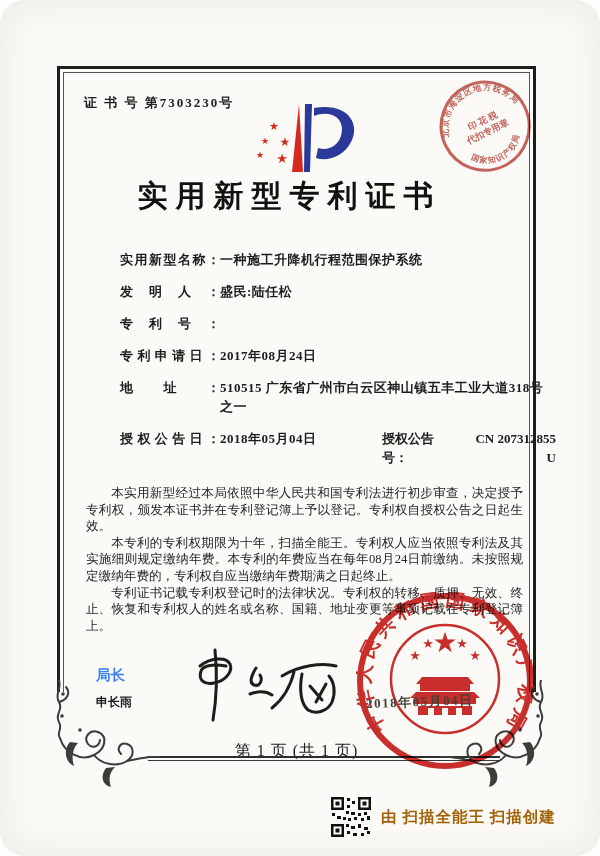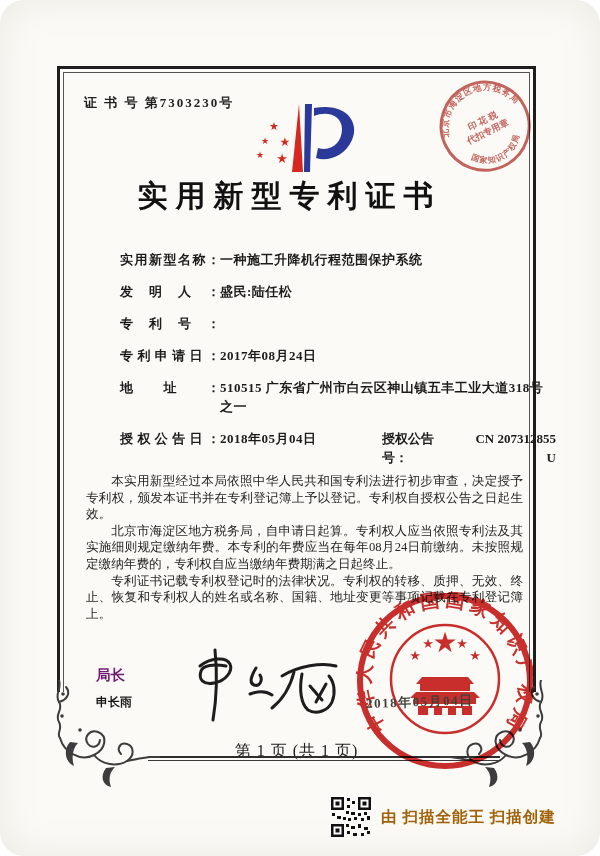--- a/index.html
+++ b/index.html
@@ -18,24 +18,24 @@
     font-size:30px;font-weight:bold;letter-spacing:8px;color:#111;}
   .fields{position:absolute;left:86px;top:250px;width:436px;font-size:13px;
     font-weight:bold;color:#1c1c1c;margin-left:34px;}
   .frow{display:flex;margin-bottom:13px;line-height:19px;}
   .flabel{width:100px;flex:0 0 100px;text-align:justify;text-align-last:justify;}
   .fvalue{flex:1;letter-spacing:.5px;}
   .fvalue.addr{max-width:332px;}
   .grant-row{display:flex;margin-top:2px;}
   .grant-left{display:flex;width:262px;flex:0 0 262px;}
   .grant-right{display:flex;}
-  .paras{position:absolute;left:86px;top:473px;width:437px;font-size:12.6px;
+  .paras{position:absolute;left:86px;top:485px;width:437px;font-size:12.6px;
     line-height:16.6px;color:#242424;text-align:justify;}
   .paras p{margin:0;text-indent:2em;}
-  .sig-title{position:absolute;left:96px;top:666px;font-size:14.5px;font-weight:bold;color:#701a75;}
+  .sig-title{position:absolute;left:96px;top:666px;font-size:14.5px;font-weight:bold;color:#3b82f6;}
   .sig-name{position:absolute;left:96px;top:694px;font-size:12px;font-weight:bold;color:#1b1b1b;}
   .signature{position:absolute;left:186px;top:642px;}
   .footer-page{position:absolute;left:57px;width:479px;top:741px;text-align:center;
     font-size:16px;color:#222;letter-spacing:1px;}
   .bottom-line{position:absolute;left:148px;top:756px;width:352px;height:2px;
     border-top:2px solid #2e2e2e;border-bottom:1px solid #3a3a3a;}
   .flourish{position:absolute;top:680px;}
   .flourish.left{left:50px;}
   .flourish.right{left:440px;transform:scaleX(-1);}
   .seal-tax{position:absolute;left:438px;top:78px;transform:rotate(-26deg);opacity:.82;
@@ -102,21 +102,21 @@
       </span>
       <span class="grant-right">
         <span>授权公告号：</span>
         <span style="margin-left:4px;text-align:right;">CN 207312855 U</span>
       </span>
     </div>
   </div>
 
   <div class="paras">
     <p>本实用新型经过本局依照中华人民共和国专利法进行初步审查，决定授予专利权，颁发本证书并在专利登记簿上予以登记。专利权自授权公告之日起生效。</p>
-    <p>北京市海淀区地方税务局，自申请日起算。专利权人应当依照专利法及其实施细则规定缴纳年费。本专利的年费应当在每年08月24日前缴纳。未按照规定缴纳年费的，专利权自应当缴纳年费期满之日起终止。</p>
+    <p>本专利的专利权期限为十年，扫描全能王。专利权人应当依照专利法及其实施细则规定缴纳年费。本专利的年费应当在每年08月24日前缴纳。未按照规定缴纳年费的，专利权自应当缴纳年费期满之日起终止。</p>
     <p>专利证书记载专利权登记时的法律状况。专利权的转移、质押、无效、终止、恢复和专利权人的姓名或名称、国籍、地址变更等事项记载在专利登记簿上。</p>
   </div>
 
   <div class="sig-title">局长</div>
   <div class="sig-name">申长雨</div>
 
   <div class="signature">
     <svg width="160" height="84" viewBox="0 0 160 84">
       <g fill="none" stroke="#1d1d1d" stroke-width="3" stroke-linecap="round">
         <path d="M14,24 C24,16 40,14 44,22 C47,29 40,39 28,41 C18,43 12,38 15,29 C17,23 28,22 40,24"></path>

